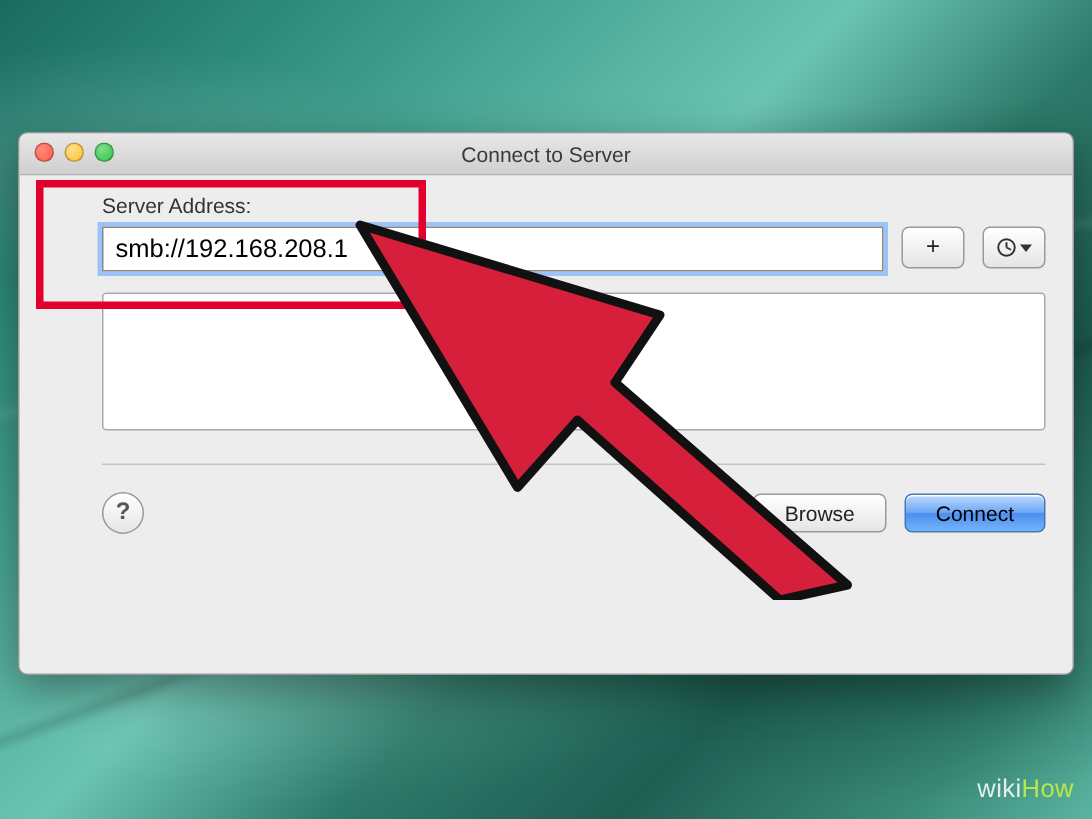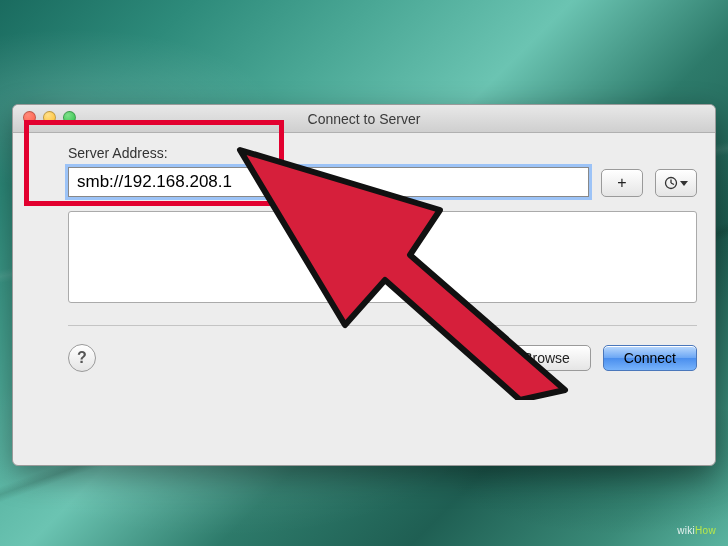--- a/index.html
+++ b/index.html
@@ -21,21 +21,21 @@
         radial-gradient(ellipse 200px 80px at 10% 20%, rgba(255,255,255,0.15), transparent),
         radial-gradient(ellipse 300px 120px at 70% 40%, rgba(0,40,30,0.2), transparent),
         radial-gradient(ellipse 250px 100px at 30% 80%, rgba(255,255,255,0.1), transparent),
         radial-gradient(ellipse 180px 70px at 85% 85%, rgba(0,50,40,0.25), transparent),
         linear-gradient(170deg, transparent 40%, rgba(255,255,255,0.08) 41%, transparent 42%),
         linear-gradient(160deg, transparent 60%, rgba(0,30,20,0.15) 61%, transparent 62%);
     }
     .window {
       position: absolute;
       left: 12px;
-      top: 104px;
+      top: 88px;
       width: 704px;
       height: 362px;
       background: #ededed;
       border: 1px solid #9a9a9a;
       border-radius: 6px;
       box-shadow: 0 10px 30px rgba(0,0,0,0.4);
     }
     .titlebar {
       height: 28px;
       background: linear-gradient(#e8e8e8, #cfcfcf);
@@ -64,21 +64,21 @@
       margin-left: 37px;
     }
     .label {
       font-size: 14px;
       color: #333;
       margin-bottom: 6px;
       margin-top: 2px;
     }
     .addr-row {
       display: flex;
-      align-items: flex-end;
+      align-items: flex-start;
       gap: 12px;
       margin-bottom: 14px;
     }
     .addr-input {
       flex: 1;
       height: 30px;
       padding: 0 8px;
       font-size: 17px;
       font-family: inherit;
       border: 1px solid #888;
@@ -157,21 +157,21 @@
       left: 210px;
       top: 120px;
       width: 360px;
       height: 280px;
       pointer-events: none;
     }
     .watermark {
       position: absolute;
       right: 12px;
       bottom: 10px;
-      font-size: 10px;
+      font-size: 17px;
       color: rgba(255,255,255,0.85);
       letter-spacing: 0.3px;
       text-align: center;
     }
     .watermark b { color: #b9e84a; font-weight: normal; }
   </style>
 </head>
 <body>
 
 <div class="window">

